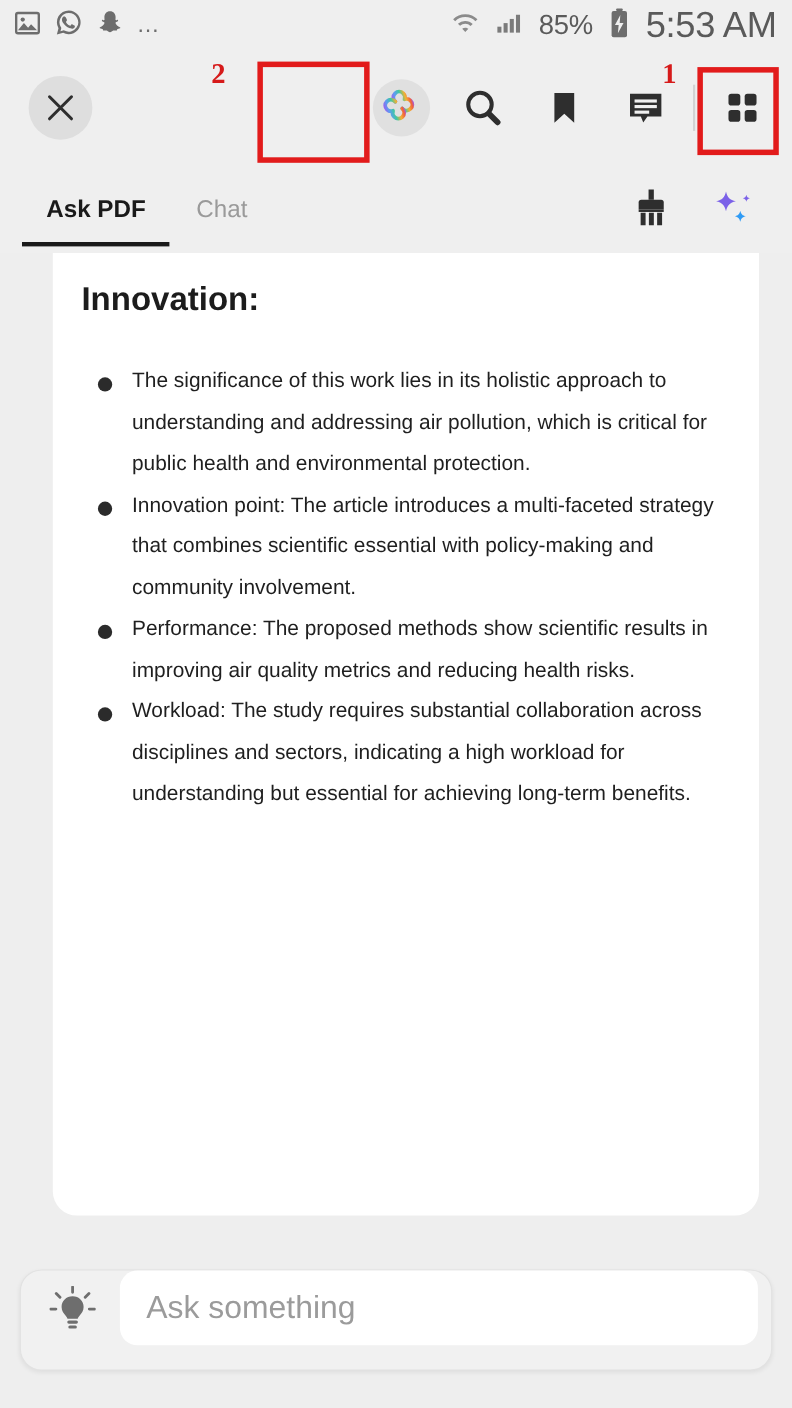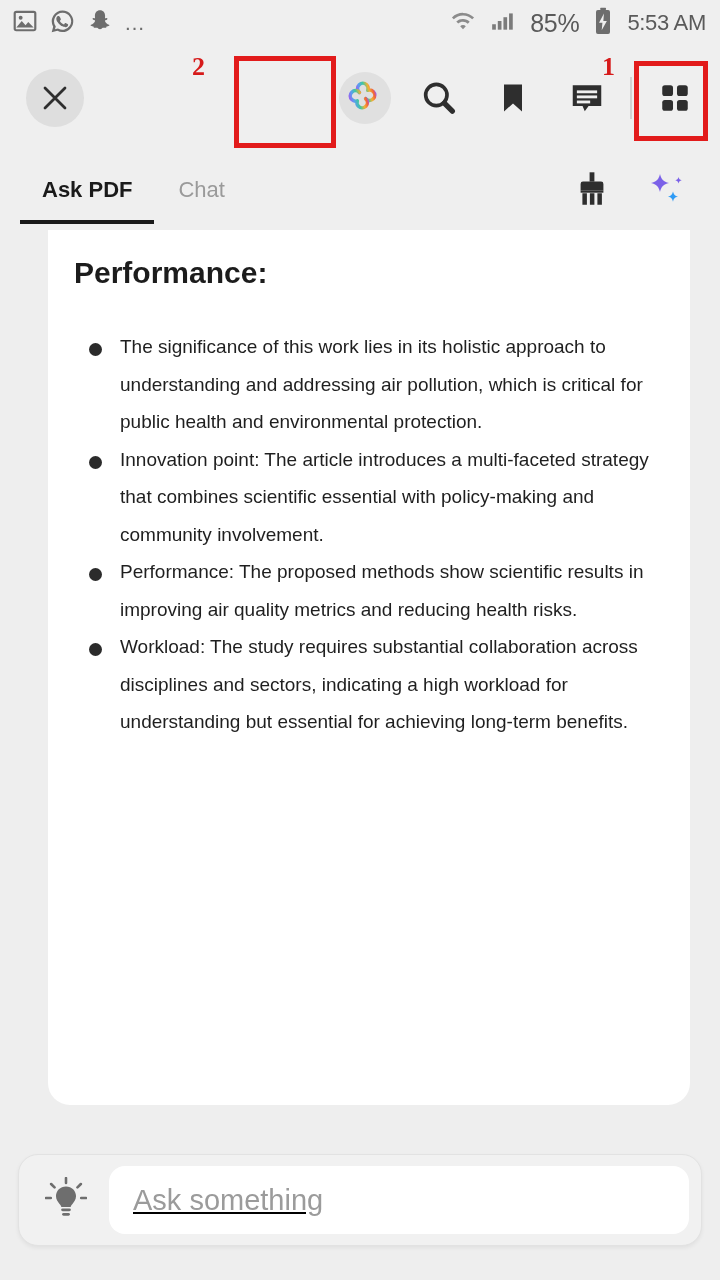--- a/index.html
+++ b/index.html
@@ -15,21 +15,21 @@
   .status-bar {
     height: 46px; width: 100%;
     display: flex; align-items: center; justify-content: space-between;
     padding: 0 14px 0 12px;
     background: #efefef;
   }
   .status-left { display: flex; align-items: center; gap: 11px; }
   .status-right { display: flex; align-items: center; gap: 14px; }
   .sb-ico { display: block; }
   .sb-dots { font-size: 21px; color: #6d6d6d; letter-spacing: 2px; line-height: 12px; }
-  .sb-text { font-size: 22px; color: #5a5a5a; font-weight: 400; letter-spacing: -0.3px; }
+  .sb-text { font-size: 33px; color: #5a5a5a; font-weight: 400; letter-spacing: -0.3px; }
   .sb-pct { font-size: 25px; color: #5a5a5a; letter-spacing: -0.3px; }
 
   
   .toolbar {
     position: relative;
     height: 104px; width: 100%;
     display: flex; align-items: center;
     background: #efefef;
     padding: 0 8px;
   }
@@ -148,24 +148,23 @@
     background: #eeeeee;
     display: flex; align-items: center;
     padding: 0 18px;
   }
   .input-shell {
     flex: 1;
     height: 92px;
     background: #f1f1f1;
     border: 1px solid #e2e2e2;
     border-radius: 20px;
-    display: flex; align-items: center;
+    display: flex; 
     padding: 0 12px 0 10px;
     box-shadow: 0 2px 4px rgba(0,0,0,0.06);
-    text-decoration: underline;
   }
   .bulb-btn {
     width: 74px; height: 74px;
     display: flex; align-items: center; justify-content: center;
     flex: none;
   }
   .text-field {
     flex: 1;
     height: 68px;
     background: #ffffff;
@@ -327,21 +326,21 @@
       <svg width="48" height="48" viewBox="0 0 48 48">
         <path d="M18 8c1.4 5.6 3.4 7.6 9 9-5.6 1.4-7.6 3.4-9 9-1.4-5.6-3.4-7.6-9-9 5.6-1.4 7.6-3.4 9-9z" fill="#7b61e8"></path>
         <path d="M31 25.5c.8 3.2 1.9 4.3 5.1 5.1-3.2.8-4.3 1.9-5.1 5.1-.8-3.2-1.9-4.3-5.1-5.1 3.2-.8 4.3-1.9 5.1-5.1z" fill="#2f9bf5"></path>
         <path d="M36.5 11c.5 2 1.2 2.7 3.2 3.2-2 .5-2.7 1.2-3.2 3.2-.5-2-1.2-2.7-3.2-3.2 2-.5 2.7-1.2 3.2-3.2z" fill="#7b61e8"></path>
       </svg>
     </div>
   </div>
 
   <div class="content-wrap">
     <div class="card">
-      <div class="card-title">Performance:</div>
+      <div class="card-title">Innovation:</div>
       <ul class="bullets">
         <li>The significance of this work lies in its holistic approach to understanding and addressing air pollution, which is critical for public health and environmental protection.</li>
         <li>Innovation point: The article introduces a multi-faceted strategy that combines scientific essential with policy-making and community involvement.</li>
         <li>Performance: The proposed methods show scientific results in improving air quality metrics and reducing health risks.</li>
         <li>Workload: The study requires substantial collaboration across disciplines and sectors, indicating a high workload for understanding but essential for achieving long-term benefits.</li>
       </ul>
     </div>
   </div>
 
   <div class="bottom-bar">

